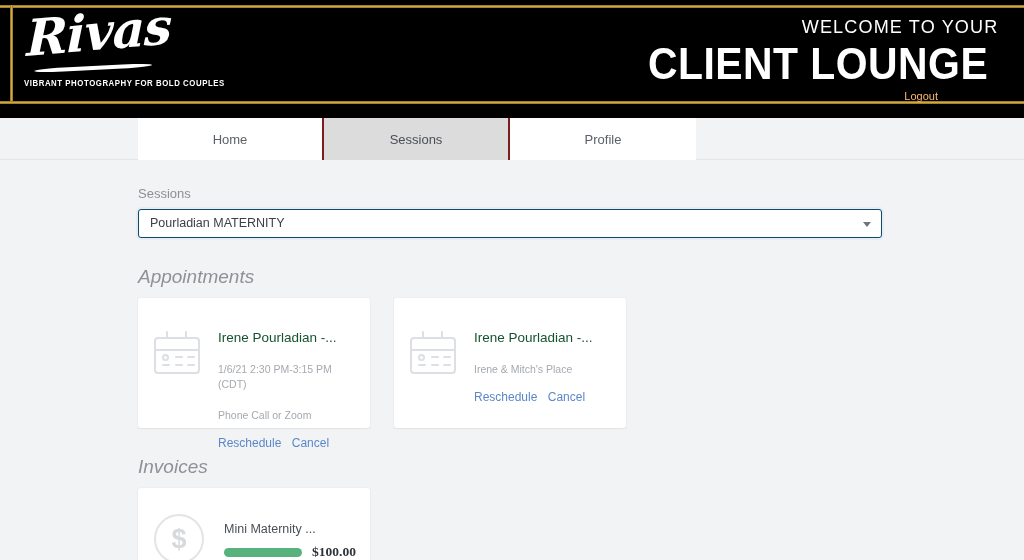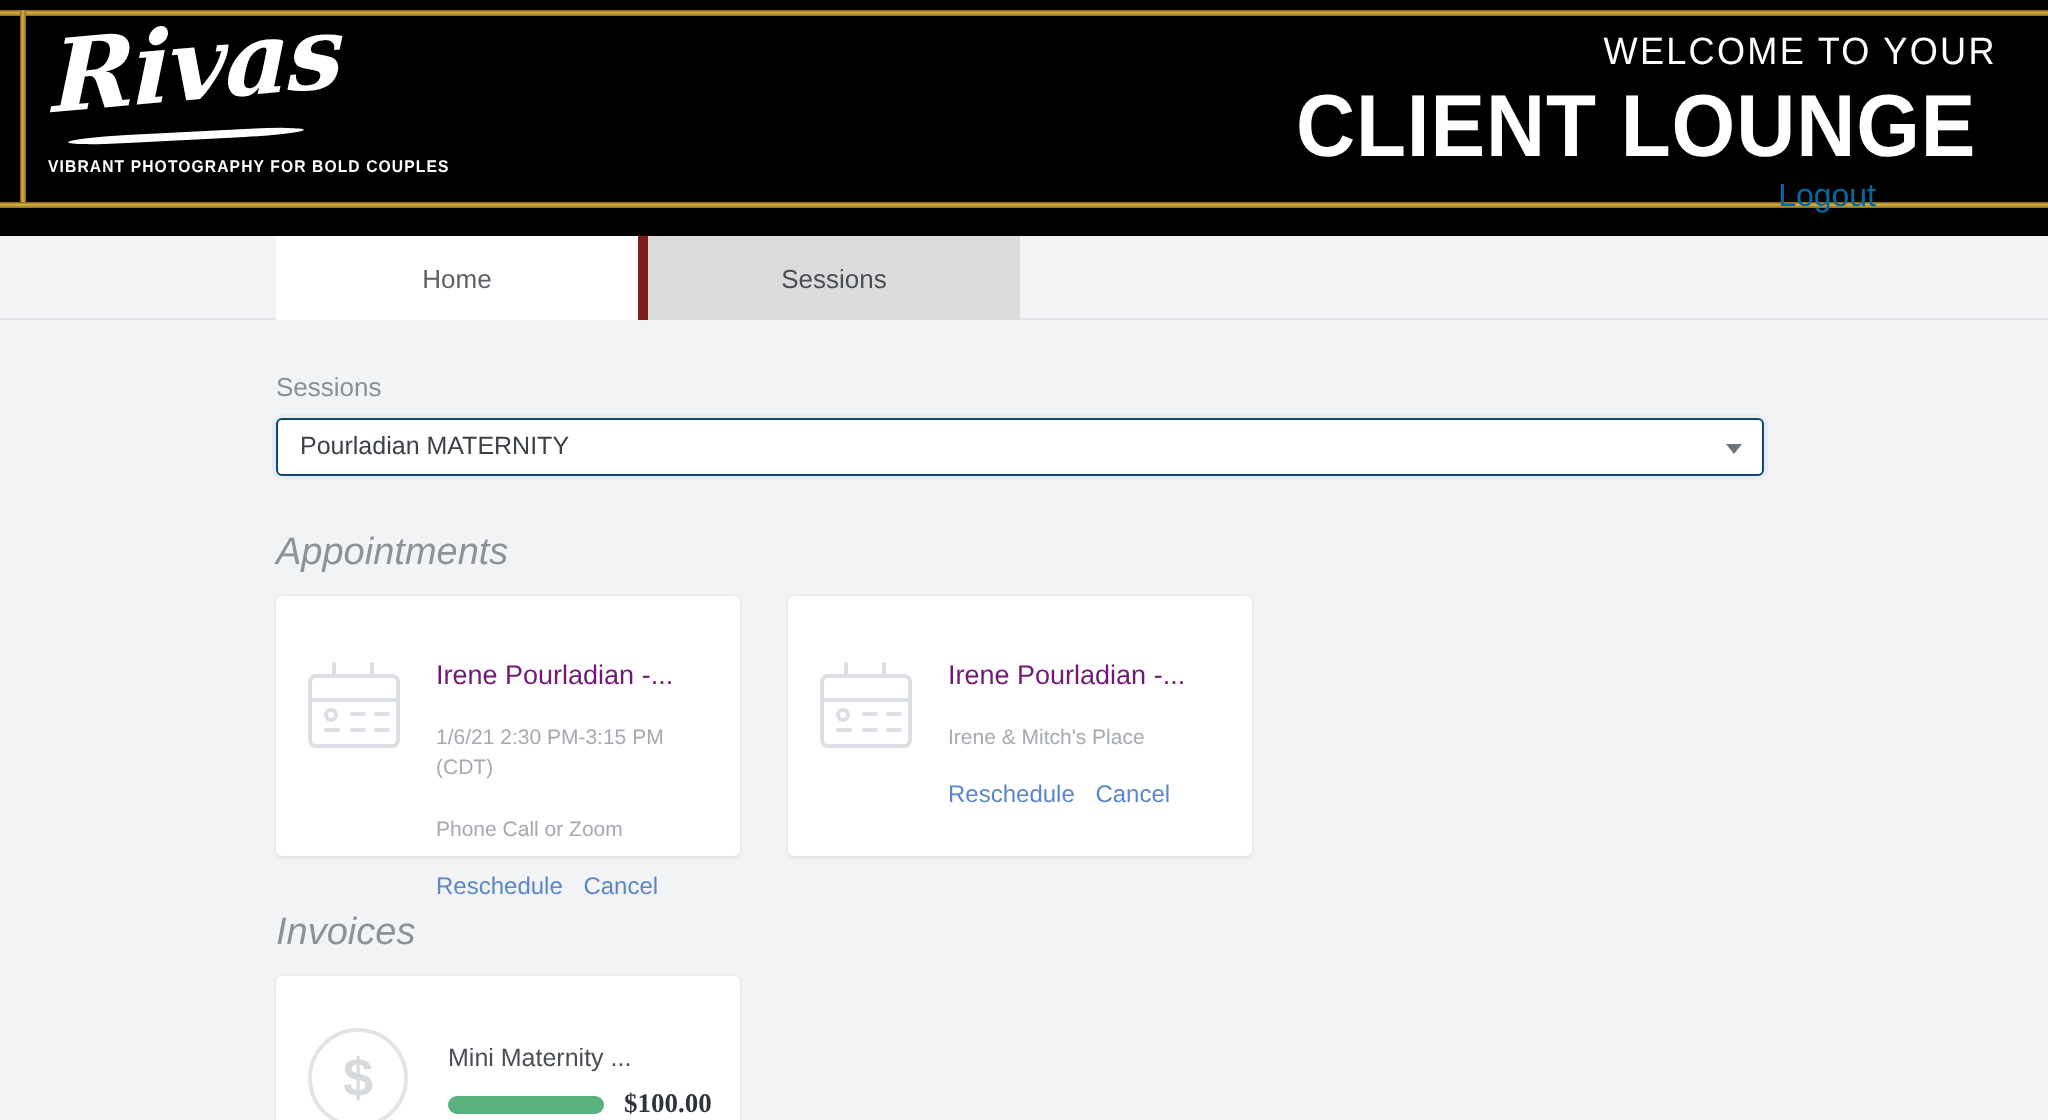--- a/index.html
+++ b/index.html
@@ -88,42 +88,42 @@
     font-size: 44px;
     font-weight: 700;
     letter-spacing: 0.5px;
     line-height: 48px;
     transform: scaleX(0.93);
     margin-top: 2px;
   }
 
   .logout {
     position: absolute; right: 86px; top: 90px;
-    font-size: 16px;
-    color: #0369a1;
+    font-size: 11px;
+    color: #fdba74;
     text-decoration: none;
     cursor: pointer;
   }
 
   
   .tabstrip {
     position: relative;
     width: 1024px; height: 42px;
     background: #f2f3f5;
     border-bottom: 1px solid #e3e5e8;
   }
   .tabs {
     position: absolute; left: 138px; top: 0;
     display: flex;
     height: 42px;
   }
   .tab {
     width: 186px; height: 42px;
     background: #ffffff;
-    border-right: 5px solid #7f1d1d;
+    border-right: 2px solid #7f1d1d;
     display: flex; align-items: center; justify-content: center;
     font-size: 13px;
     color: #5c6168;
     cursor: pointer;
   }
   .tab:last-child { border-right: none; }
   .tab.active { background: #dcdcdc; color: #4a4f55; }
 
   
   .main {
@@ -204,21 +204,21 @@
   .cal-dash {
     position: absolute; height: 2px; background: #dcdfe3; border-radius: 1px;
   }
   .cal-dash.d1 { left: 21px; top: 26px; width: 8px; }
   .cal-dash.d2 { left: 33px; top: 26px; width: 8px; }
   .cal-dash.d3 { left: 8px;  top: 34px; width: 8px; }
   .cal-dash.d4 { left: 21px; top: 34px; width: 8px; }
   .cal-dash.d5 { left: 33px; top: 34px; width: 8px; }
 
   .appt-info { margin-left: 16px; padding-top: 1px; }
-  .appt-title { font-size: 13.5px; color: #701a75; line-height: 17px; }
+  .appt-title { font-size: 13.5px; color: #14532d; line-height: 17px; }
   .appt-meta { font-size: 10.5px; color: #a5aab0; line-height: 15px; margin-top: 16px; }
   .appt-links { margin-top: 13px; font-size: 12px; }
   .appt-links a {
     color: #5b87c9; text-decoration: none; cursor: pointer; margin-right: 7px;
   }
 
   .invoice-card { height: 110px; padding: 26px 14px 0 16px; display: flex; }
   .dollar-icon {
     width: 50px; height: 50px; flex: none;
     border: 2px solid #e2e4e7; border-radius: 50%;
@@ -255,20 +255,21 @@
     <div class="banner-big">CLIENT LOUNGE</div>
   </div>
 
   <a class="logout" href="#">Logout</a>
 </div>
 
 <div class="tabstrip">
   <div class="tabs">
     <div class="tab">Home</div>
     <div class="tab active">Sessions</div>
+    <div class="tab">Profile</div>
   </div>
 </div>
 
 <div class="main">
 
   <div class="field-label">Sessions</div>
 
   <div class="select-wrap">
     <span class="select-value">Pourladian MATERNITY</span>
     <span class="select-caret"></span>

